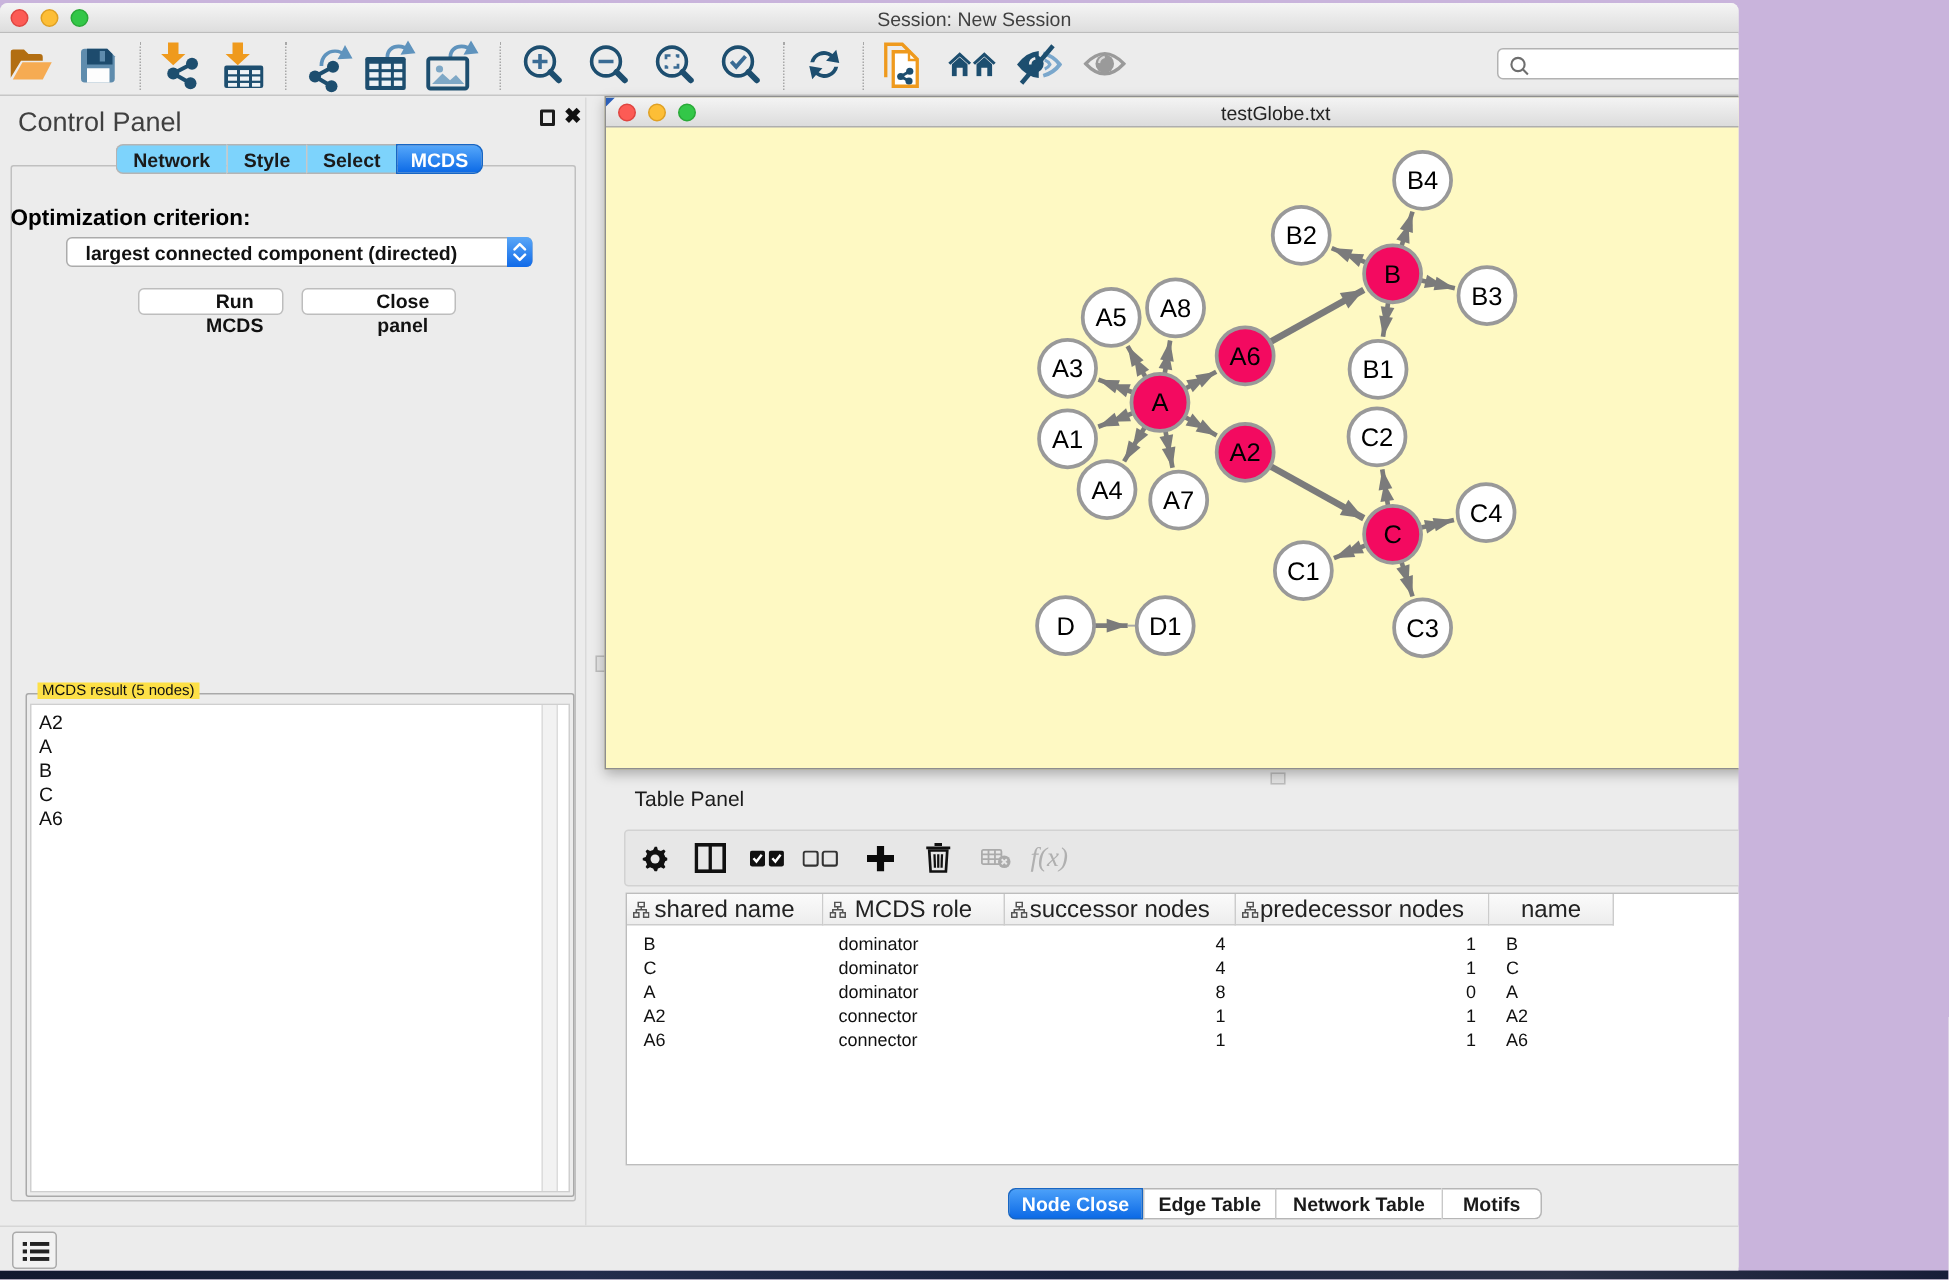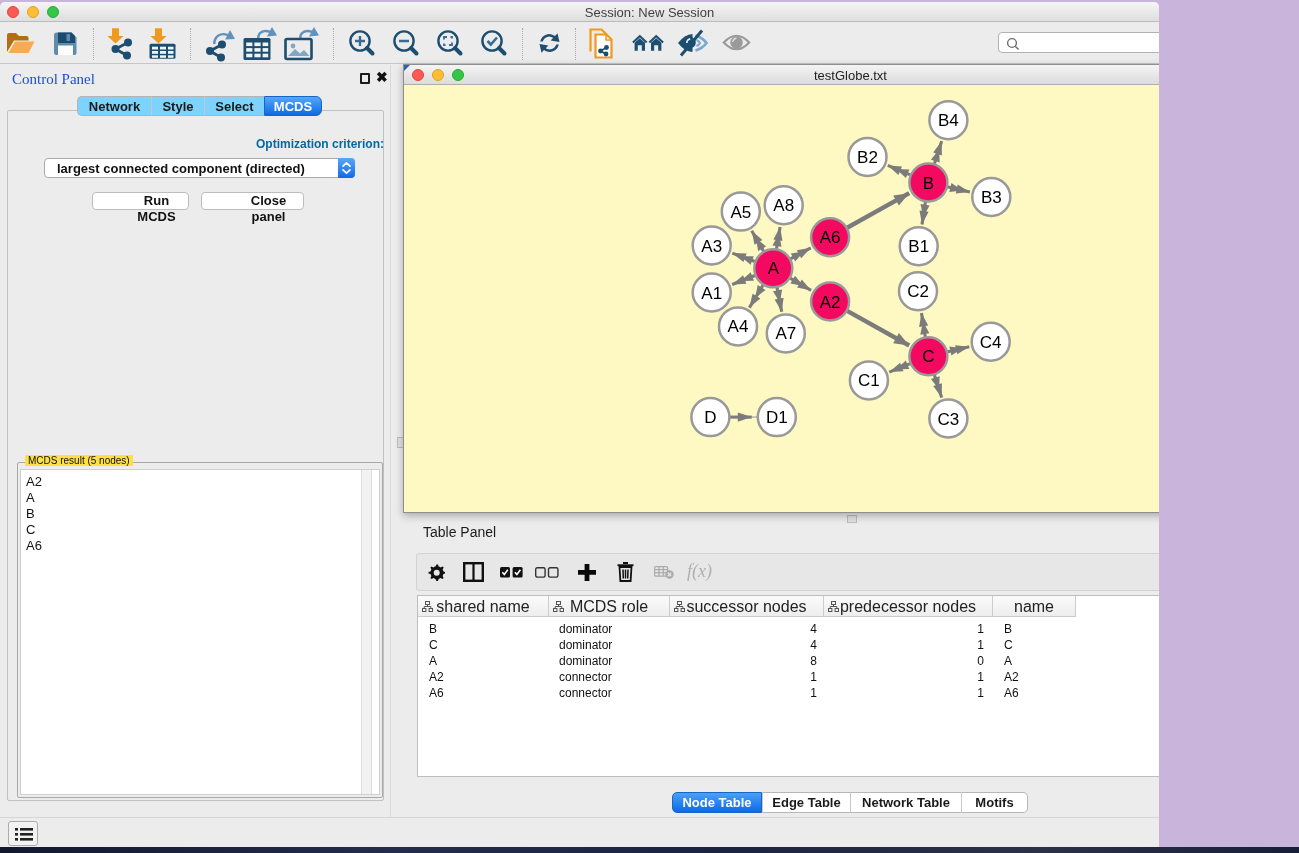--- a/index.html
+++ b/index.html
@@ -10,27 +10,27 @@
   #appwin { left:0; top:2px; width:1159px; height:845px; background:#ececec; border-radius:5px 5px 0 0; overflow:hidden; }
   
   #titlebar { left:0; top:0; width:1299px; height:20px; background:linear-gradient(#f5f5f5,#dedede); border-bottom:1px solid #bcbcbc; border-radius:5px 5px 0 0; }
   .tl { position:absolute; width:12px; height:12px; border-radius:50%; top:4px; }
   #apptitle { width:100%; text-align:center; top:3px; font-size:13px; color:#404040; }
   
   #toolbar { left:0; top:21px; width:1299px; height:41px; background:#ececec; border-bottom:1px solid #c6c6c6; }
   .vsep { position:absolute; top:5px; height:32px; width:0; border-left:1px dotted #a8a8a8; }
   #searchbox { left:998px; top:9px; width:291px; height:21px; background:#fff; border:1px solid #b2b2b2; border-radius:4px; }
   
-  #cp-title { left:12px; top:69px; font-size:15px; color:#1d4ed8;font-family:Liberation Serif, serif; }
+  #cp-title { left:12px; top:69px; font-size:18px; color:#404040; }
   #cp-rest { left:360px; top:71px; width:10px; height:11px; border:2px solid #1c1c1c; border-radius:1px; }
   #cp-close { left:376px; top:67px; font-size:14px; color:#111; font-weight:bold; }
   #tabs { left:77px; top:94px; height:20px; z-index:3; }
   .seg { position:absolute; top:0; height:20px; background:#7dd3fc; border-top:1px solid #b4b4b4; border-bottom:1px solid #b4b4b4; font-size:13px; font-weight:600; color:#1a1a1a; text-align:center; line-height:19px; }
   #cp-panel { left:7px; top:108px; width:377px; height:691px; border:1px solid #c0c0c0; border-radius:2px; }
-  #opt-label { left:7px; top:135px; width:377px; text-align:right; font-size:12px; font-weight:600; color:#0369a1; }
+  #opt-label { left:7px; top:135px; width:377px; text-align:left; font-size:15px; font-weight:600; color:#000000; }
   #dropdown { left:44px; top:156px; width:311px; height:20px; background:#fff; border:1px solid #ababab; border-radius:4px;padding-left:36px; }
   #dd-text { left:12px; top:2px; font-size:13px; font-weight:600; color:#111; }
   #dd-btn { right:-1px; top:-1px; width:17px; height:20px; border-radius:0 4px 4px 0; background:linear-gradient(#5aa7f7,#106ae8); }
   .btn { position:absolute; top:190px; height:18px; background:#fff; border:1px solid #bdbdbd; border-radius:4px; font-size:13px; font-weight:600; color:#111; text-align:center; line-height:16px;padding-left:32px; }
   #groupbox { left:17px; top:460px; width:366px; height:336px; border:1px solid #a9a9a9; border-radius:2px; }
   #gb-label { left:25px; top:453px; background:#fde047; padding:0 3px; font-size:10px; color:#111; }
   #gb-list { left:2px; top:6px; width:360px; height:326px; background:#fff; border:1px solid #cfcfcf; }
   #gb-scroll { right:10px; top:7px; width:11px; height:324px; background:#f2f2f2; border-left:1px solid #dcdcdc; border-right:1px solid #dcdcdc; }
   #gb-items { left:5px; top:4px; font-size:13px; color:#111; line-height:16px; }
   
@@ -448,21 +448,21 @@
     <div class="td" style="left:330px;top:73px;width:69px;text-align:right">1</div>
     <div class="td" style="left:490px;top:73px;width:76px;text-align:right">1</div>
     <div class="td" style="left:586px;top:73px">A2</div>
     <div class="td" style="left:11px;top:89px">A6</div>
     <div class="td" style="left:141px;top:89px">connector</div>
     <div class="td" style="left:330px;top:89px;width:69px;text-align:right">1</div>
     <div class="td" style="left:490px;top:89px;width:76px;text-align:right">1</div>
     <div class="td" style="left:586px;top:89px">A6</div>
   </div>
 
-  <div class="tabbtn abs" style="left:672px; width:90px; border:1px solid #1766c4; background:linear-gradient(#4ba0f9,#0c6ae6); color:#fff; border-radius:5px 0 0 5px;">Node Table</div>
+  <div class="tabbtn abs" style="left:672px; width:90px; border:1px solid #1766c4; background:linear-gradient(#4ba0f9,#0c6ae6); color:#fff; border-radius:5px 0 0 5px;">Node Close</div>
   <div class="tabbtn abs" style="left:762px; width:88px; border-left:1px solid #c8c8c8;">Edge Table</div>
   <div class="tabbtn abs" style="left:850px; width:111px; border-left:1px solid #c8c8c8;">Network Table</div>
   <div class="tabbtn abs" style="left:961px; width:67px; border-left:1px solid #c8c8c8; border-right:1px solid #b6b6b6; border-radius:0 5px 5px 0;">Motifs</div>
 
   <div id="statusbar" class="abs"></div>
   <div id="list-btn" class="abs">
     <svg class="abs" style="left:6px;top:5px" width="18" height="15" viewBox="0 0 18 15">
       <rect x="0" y="1" width="3" height="2.6" fill="#222"></rect>
         <rect x="5" y="1" width="13" height="2.6" fill="#222"></rect>
       <rect x="0" y="6" width="3" height="2.6" fill="#222"></rect>

